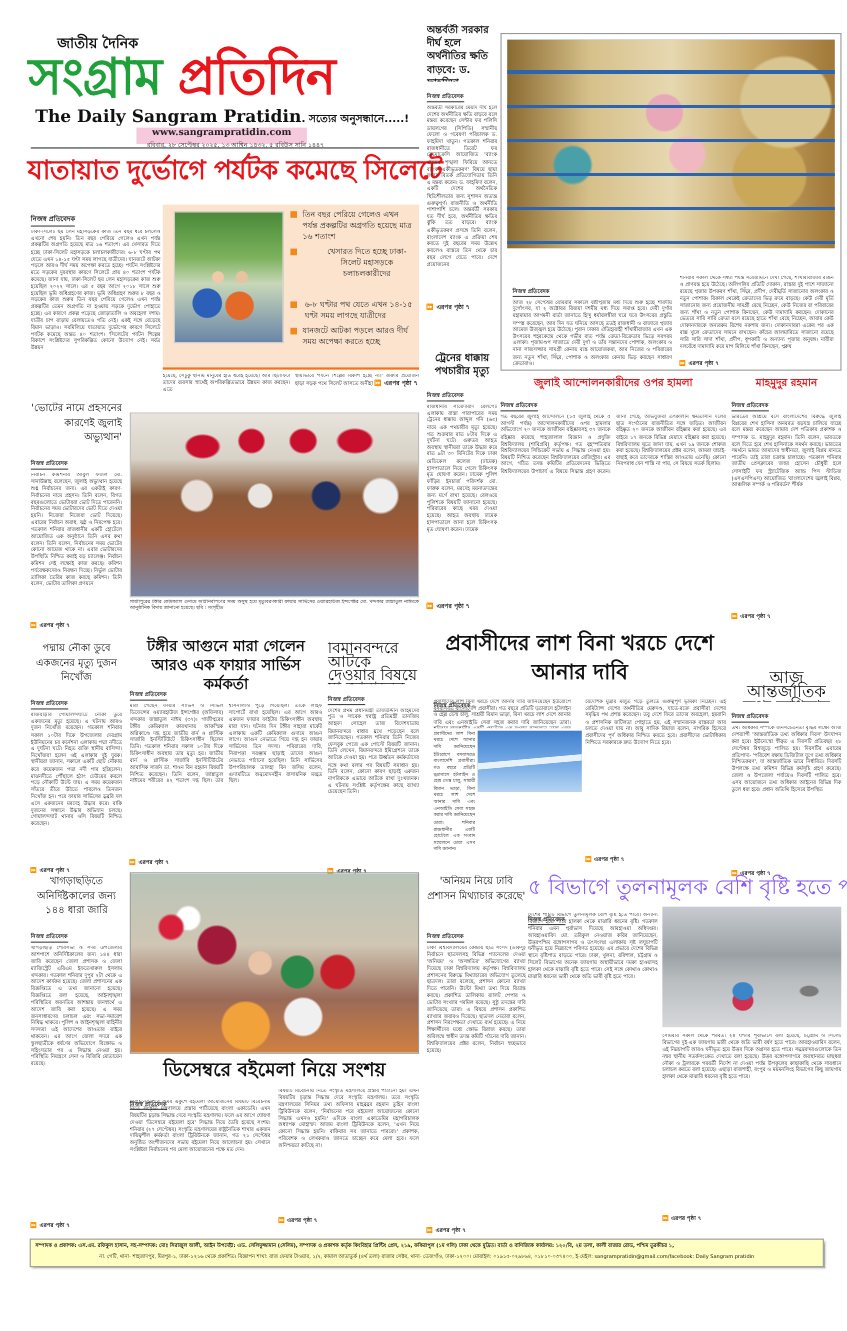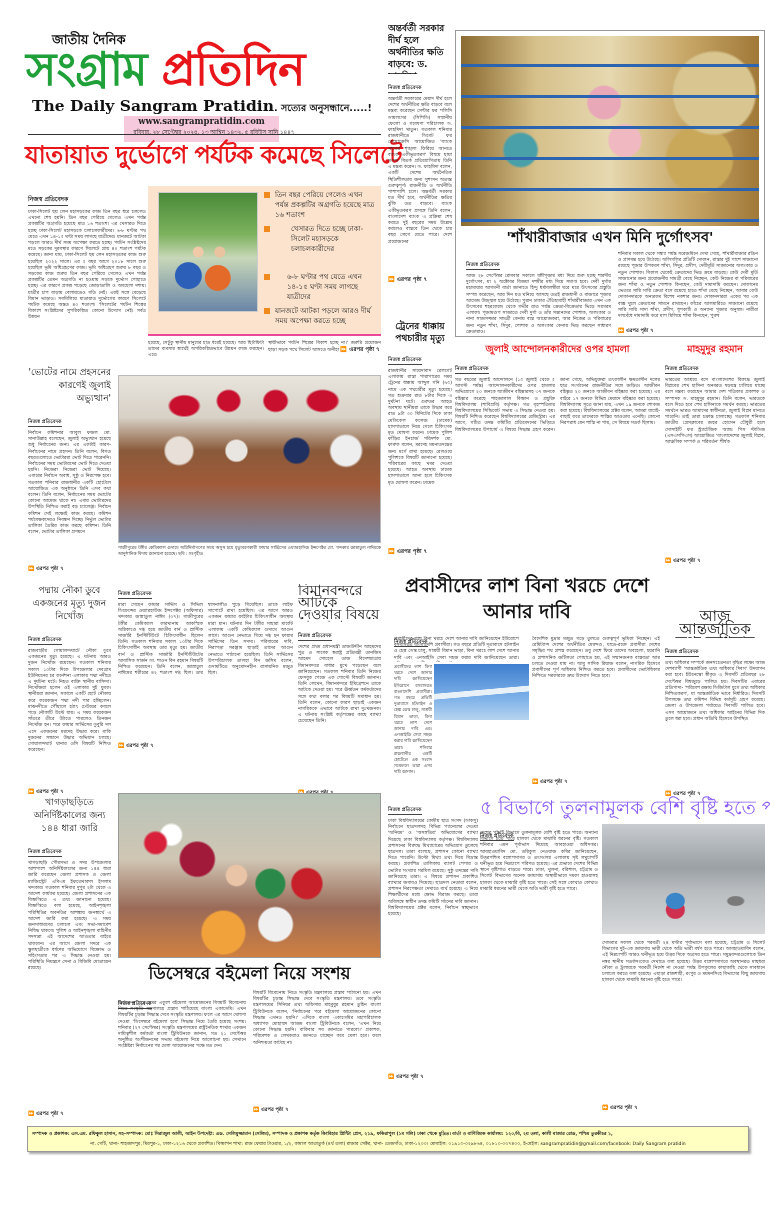--- a/index.html
+++ b/index.html
@@ -19,51 +19,51 @@
 
 <div class="abs" style="left:24px;top:22px;width:400px;height:115px;">
   <div style="position:absolute;left:4px;top:8px;font-size:13px;font-weight:bold;color:#111;margin-left:24px;">জাতীয় দৈনিক</div>
   <div style="position:absolute;left:2px;top:22px;white-space:nowrap;font-size:46px;font-weight:bold;line-height:50px;letter-spacing:-1px;">
     <span style="color:#1fa038;">সংগ্রাম</span>
     <span style="color:#e8161b;">প্রতিদিন</span>
   </div>
   <div style="position:absolute;left:8px;top:74px;white-space:nowrap;">
     <span style="font-family:'DejaVu Serif',serif;font-weight:bold;font-size:15.5px;color:#111;">The Daily Sangram Pratidin</span><span style="font-size:9.5px;font-weight:bold;color:#111;">. সত্যের অনুসন্ধানে.....!</span>
   </div>
-  <div style="position:absolute;left:100px;top:94px;width:155px;height:26px;background:#f7c9dc;text-align:center;font-family:'DejaVu Serif',serif;font-size:8.5px;font-weight:bold;line-height:11px;color:#222;">www.sangrampratidin.com</div>
+  <div style="position:absolute;left:100px;top:94px;width:155px;height:15px;background:#f7c9dc;text-align:center;font-family:'DejaVu Serif',serif;font-size:8.5px;font-weight:bold;line-height:11px;color:#222;">www.sangrampratidin.com</div>
   <div style="position:absolute;left:70px;top:106px;width:240px;text-align:center;font-size:5.6px;color:#222;white-space:nowrap;">রবিবার, ২৮ সেপ্টেম্বর ২০২৫, ১৩ আশ্বিন ১৪৩২, ৫ রবিউস সানি ১৪৪৭</div>
 </div>
 <div class="abs rule" style="left:28px;top:134px;width:353px;height:1px;"></div>
 
 <div class="abs headline" style="left:25px;top:140px;width:360px;font-size:24px;font-weight:bold;color:#e8161b;line-height:30px;white-space:nowrap;letter-spacing:-0.5px;">যাতায়াত দুর্ভোগে পর্যটক কমেছে সিলেটে</div>
 
 <div class="abs" style="left:28px;top:186px;width:118px;height:160px;">
   <div class="byline">নিজস্ব প্রতিবেদক</div>
   <div class="body-text" style="height:148px;">ঢাকা-সিলেট ছয় লেন মহাসড়কের কাজ তিন বছর ধরে চললেও এখনো শেষ হয়নি। তিন বছর পেরিয়ে গেলেও এখন পর্যন্ত প্রকল্পটির অগ্রগতি হয়েছে মাত্র ১৬ শতাংশ। এর খেসারত দিতে হচ্ছে ঢাকা-সিলেট মহাসড়কে চলাচলকারীদের। ৬-৮ ঘণ্টার পথ যেতে এখন ১৪-১৫ ঘণ্টা সময় লাগছে যাত্রীদের। যানজটে আটকা পড়লে আরও দীর্ঘ সময় অপেক্ষা করতে হচ্ছে। পর্যটন সংশ্লিষ্টদের মতে সড়কের দুরবস্থার কারণে সিলেটে প্রায় ৪০ শতাংশ পর্যটক কমেছে। জানা যায়, ঢাকা-সিলেট ছয় লেন মহাসড়কের কাজ শুরু হয়েছিল ২০২২ সালে। এর ৫ বছর আগে ২০১৮ সালে শুরু হয়েছিল ভূমি অধিগ্রহণের কাজ। ভূমি অধিগ্রহণ শুরুর ৮ বছর ও সড়কের কাজ শুরুর তিন বছর পেরিয়ে গেলেও এখন পর্যন্ত প্রকল্পটির তেমন অগ্রগতি না হওয়ায় সড়কে দুর্ভোগ পোহাতে হচ্ছে। এর কারণে প্রকল্প পড়েছে জোড়াতালি ও অবহেলা দশায়। যাত্রীর চাপ বাড়ায় বেলায়তেও গতি নেই। একই সঙ্গে বেড়েছে বিমান ভাড়াও। সবমিলিয়ে যাতায়াত দুর্ভোগের কারণে সিলেটে পর্যটক কমেছে অন্তত ৪০ শতাংশ। 'সিলেটের পর্যটন শিল্পের বিকাশে সংশ্লিষ্টদের সুপরিকল্পিত কোনো উদ্যোগ নেই। সর্বত্র উন্নয়ন</div>
 </div>
 
-<div class="abs" style="left:148px;top:186px;width:233px;height:150px;background:#fbe3cd;border-bottom:2px solid #ec4899;">
+<div class="abs" style="left:148px;top:186px;width:233px;height:150px;background:#fbe3cd;border-bottom:2px solid #f97316;">
   <div class="photo" style="position:absolute;left:10px;top:6px;width:100px;height:120px;border:1px solid #ccc;">
     <div class="ph-inner" style="background:
       radial-gradient(circle at 30% 70%, #2b5fb8 0 12%, transparent 13%),
       radial-gradient(circle at 60% 72%, #e46a2a 0 12%, transparent 13%),
       radial-gradient(circle at 40% 50%, #f0c9a8 0 6%, transparent 7%),
       radial-gradient(circle at 62% 50%, #e9c3a0 0 6%, transparent 7%),
       linear-gradient(180deg, #4a8a3a 0%, #7cb25c 35%, #c8d7b8 55%, #6a86a8 100%);"></div>
   </div>
   <div style="position:absolute;left:116px;top:4px;width:112px;">
     <div style="display:flex;gap:5px;margin-bottom:4px;">
       <span style="flex:0 0 6px;height:6px;margin-top:2px;background:#f08a1c;"></span>
       <span style="font-size:7px;line-height:10px;color:#222;">তিন বছর পেরিয়ে গেলেও এখন পর্যন্ত প্রকল্পটির অগ্রগতি হয়েছে মাত্র ১৬ শতাংশ</span>
     </div>
-    <div style="display:flex;gap:21px;margin-bottom:4px;">
+    <div style="display:flex;gap:21px;margin-bottom:4px;text-align:center;">
       <span style="flex:0 0 6px;height:6px;margin-top:2px;background:#f08a1c;"></span>
       <span style="font-size:7px;line-height:10px;color:#222;">খেসারত দিতে হচ্ছে ঢাকা-সিলেট মহাসড়কে চলাচলকারীদের</span>
     </div>
-    <div style="display:flex;gap:17px;margin-bottom:4px;margin-top:18px;">
+    <div style="display:flex;gap:7px;margin-bottom:4px;margin-top:18px;">
       <span style="flex:0 0 6px;height:6px;margin-top:2px;background:#f08a1c;"></span>
       <span style="font-size:7px;line-height:10px;color:#222;">৬-৮ ঘণ্টার পথ যেতে এখন ১৪-১৫ ঘণ্টা সময় লাগছে যাত্রীদের</span>
     </div>
     <div style="display:flex;gap:5px;">
       <span style="flex:0 0 6px;height:6px;margin-top:2px;background:#f08a1c;"></span>
       <span style="font-size:7px;line-height:10px;color:#222;">যানজটে আটকা পড়লে আরও দীর্ঘ সময় অপেক্ষা করতে হচ্ছে</span>
     </div>
   </div>
 </div>
 <div class="abs body-text" style="left:148px;top:340px;width:116px;height:20px;">হয়েছে, সেটুকু স্থানীয় মানুষের হাত ধরেই হয়েছে। আর ছিটাফিটা তাদের ব্যবসার স্বার্থেই অপরিকল্পিতভাবে উন্নয়ন কাজ করছেন। এতে</div>
@@ -90,21 +90,20 @@
   <div class="photo" style="position:absolute;left:5px;top:5px;width:298px;height:190px;border:none;">
     <div class="ph-inner" style="background:
       repeating-linear-gradient(180deg, transparent 0 28px, #2d64b0 28px 31px),
       radial-gradient(circle at 85% 30%, #d8c590 0 14%, transparent 15%),
       radial-gradient(circle at 80% 65%, #c9a85a 0 12%, transparent 13%),
       radial-gradient(circle at 48% 35%, #e8a8b8 0 8%, transparent 9%),
       radial-gradient(circle at 55% 55%, #f0b8c0 0 8%, transparent 9%),
       radial-gradient(circle at 20% 60%, #4aa0a8 0 6%, transparent 7%),
       linear-gradient(90deg, #8a6a30 0%, #d6c08a 25%, #e6d8b0 50%, #c8a868 75%, #a07838 100%);"></div>
   </div>
-  <div style="position:absolute;left:5px;top:196px;width:298px;text-align:center;font-size:14.5px;font-weight:bold;line-height:20px;color:#111;">'শাঁখারীবাজার এখন মিনি দুর্গোৎসব'</div>
   <div style="position:absolute;left:10px;top:220px;width:145px;">
     <div class="byline" style="font-size:5px;">নিজস্ব প্রতিবেদক</div>
     <div class="body-text" style="height:74px;">আজ ২৮ সেপ্টেম্বর রোববার সকালে ষষ্ঠীপূজার মধ্য দিয়ে শুরু হচ্ছে শারদীয় দুর্গোৎসব, যা ২ অক্টোবর বিজয়া দশমীর মধ্য দিয়ে সমাপ্ত হবে। দেবী দুর্গার মহামায়ার আগমনী বার্তা জানাতে হিন্দু ধর্মাবলম্বীরা ঘরে ঘরে উৎসবের প্রস্তুতি সম্পন্ন করেছেন, আর দিন যত ঘনিয়ে আসছে ততই রাজধানী ও বাজারে পূজার আমেজ উজ্জ্বল হয়ে উঠেছে। পুরান ঢাকার ঐতিহ্যবাহী শাঁখারীবাজার এখন এক উৎসবের শহরকেন্দ্রে থেকে গভীর রাত পর্যন্ত ক্রেতা-বিক্রেতার ভিড়ে সরগরম এলাকা। পূজামণ্ডপ সাজাতে দেবী দুর্গা ও তাঁর সন্তানদের পোশাক, অলংকার ও নানা সাজসজ্জার সামগ্রী কেনায় ব্যস্ত আয়োজকরা, আর নিজের ও পরিবারের জন্য নতুন শাঁখা, সিঁদুর, পোশাক ও অলংকার কেনায় ভিড় করছেন সাধারণ ক্রেতারাও।</div>
   </div>
   <div style="position:absolute;left:162px;top:220px;width:140px;">
     <div class="body-text" style="height:76px;">শনিবার সকাল থেকে সন্ধ্যা পর্যন্ত সরেজমিনে দেখা গেছে, শাঁখারীবাজার রঙিন ও প্রাণবন্ত হয়ে উঠেছে। অলিগলির প্রতিটি দোকান, রাস্তার দুই পাশে সাজানো রয়েছে পূজার উপকরণ শাঁখা, সিঁদুর, প্রদীপ, দেবীমূর্তি সাজানোর অলংকার ও নতুন পোশাক। বিকাল থেকেই ক্রেতাদের ভিড় ক্রমে বাড়ছে। কেউ দেবী মূর্তি সাজানোর জন্য প্রয়োজনীয় সামগ্রী বেছে নিচ্ছেন, কেউ নিজের বা পরিবারের জন্য শাঁখা ও নতুন পোশাক কিনছেন, কেউ দামাদামি করছেন। দোকানের ভেতরে সারি সারি ক্রেতা বসে রয়েছে হাতে শাঁখা বেছে নিচ্ছেন, আবার কেউ দোকানদারকে অন্যরকম বিশেষ নকশার জন্য। দোকানদাররা একের পর এক বাক্স খুলে ক্রেতাদের সামনে রাখছেন। কাঁচের আলমারিতে সাজানো রয়েছে সারি সারি সাদা শাঁখা, প্রদীপ, ধূপকাঠি ও অন্যান্য পূজার অনুষঙ্গ। নারীরা দলবেঁধে দামাদামি করে মাপ মিলিয়ে শাঁখা কিনছেন, পুরুষ</div>
     <div class="more" style="font-size:5px;">⏩ এরপর পৃষ্ঠা ৭</div>
   </div>
 </div>
 
@@ -145,20 +144,21 @@
 <div class="abs headline" style="left:394px;top:572px;width:266px;font-size:19px;line-height:26px;color:#111;font-weight:bold;">প্রবাসীদের লাশ বিনা খরচে দেশে আনার দাবি</div>
 
 <div class="abs" style="left:28px;top:584px;width:83px;height:200px;">
   <div style="text-align:center;font-size:9px;line-height:13px;color:#111;height:42px;overflow:hidden;">পদ্মায় নৌকা ডুবে একজনের মৃত্যু দুজন নিখোঁজ</div>
   <div class="byline" style="font-size:5px;">নিজস্ব প্রতিবেদক</div>
   <div class="body-text" style="height:140px;">রাজবাড়ীর গোয়ালন্দঘাটে নৌকা ডুবে একজনের মৃত্যু হয়েছে। এ ঘটনায় আরও দুজন নিখোঁজ রয়েছেন। গতকাল শনিবার সকাল ১০টার দিকে উপজেলার দেবগ্রাম ইউনিয়নের চর কর্নেশনা এলাকায় পদ্মা নদীতে এ দুর্ঘটনা ঘটে। নিহত ব্যক্তি স্থানীয় বাসিন্দা। নিখোঁজরা হলেন ওই এলাকার দুই যুবক। স্থানীয়রা জানান, সকালে একটি ছোট নৌকায় করে কয়েকজন পদ্মা নদী পার হচ্ছিলেন। মাঝনদীতে পৌঁছালে হঠাৎ ঢেউয়ের কবলে পড়ে নৌকাটি উল্টে যায়। এ সময় কয়েকজন সাঁতরে তীরে উঠতে পারলেও তিনজন নিখোঁজ হন। পরে ফায়ার সার্ভিসের ডুবুরি দল এসে একজনের মরদেহ উদ্ধার করে। বাকি দুজনের সন্ধানে উদ্ধার অভিযান চলছে। গোয়ালন্দঘাট থানার ওসি বিষয়টি নিশ্চিত করেছেন।</div>
   <div class="more" style="font-size:5px;">⏩ এরপর পৃষ্ঠা ৭</div>
 </div>
 
 <div class="abs" style="left:118px;top:580px;width:175px;height:205px;">
+  <div style="text-align:center;font-size:13.5px;line-height:17px;color:#111;font-weight:bold;height:38px;">টঙ্গীর আগুনে মারা গেলেন আরও এক ফায়ার সার্ভিস কর্মকর্তা</div>
   <div class="byline" style="margin-top:4px;font-size:5px;">নিজস্ব প্রতিবেদক</div>
   <div class="body-text" style="column-count:2;column-gap:5px;height:140px;">মারা গেছেন ফায়ার সার্ভিস ও সিভিল ডিফেন্সের ওয়্যারহাউজ ইন্সপেক্টর (অফিসার) খন্দকার জান্নাতুল নাঈম (৩৭)। গাজীপুরের টঙ্গীর কেমিক্যাল কারখানায় আকস্মিক অগ্নিকাণ্ডে দগ্ধ হয়ে জাতীয় বার্ন ও প্লাস্টিক সার্জারি ইনস্টিটিউটে চিকিৎসাধীন ছিলেন তিনি। গতকাল শনিবার সকাল ১০টার দিকে চিকিৎসাধীন অবস্থায় তার মৃত্যু হয়। জাতীয় বার্ন ও প্লাস্টিক সার্জারি ইনস্টিটিউটের আবাসিক সার্জন ডা. শাওন বিন রহমান বিষয়টি নিশ্চিত করেছেন। তিনি বলেন, জান্নাতুল নাঈমের শরীরের ৪২ শতাংশ দগ্ধ ছিল। তার শ্বাসনালীও পুড়ে গিয়েছিল। তাকে লাইফ সাপোর্টে রাখা হয়েছিল। এর আগে আরও একজন ফায়ার ফাইটার চিকিৎসাধীন অবস্থায় মারা যান। ঘটনার দিন টঙ্গীর সাহারা মার্কেট এলাকায় একটি কেমিক্যাল গুদামে আগুন লাগে। আগুন নেভাতে গিয়ে দগ্ধ হন ফায়ার সার্ভিসের তিন সদস্য। পরিবারের দাবি, নিরাপত্তা সরঞ্জাম ছাড়াই তাদের আগুন নেভাতে পাঠানো হয়েছিল। তিনি সার্ভিসের উপপরিচালক তালহা বিন জসিম বলেন, গুদামটিতে অনুমোদনহীন রাসায়নিক মজুত ছিল।</div>
   <div class="more" style="font-size:5px;">⏩ এরপর পৃষ্ঠা ৭</div>
 </div>
 
 <div class="abs" style="left:298px;top:584px;width:83px;height:200px;">
   <div style="text-align:left;font-size:14px;line-height:12px;color:#111;height:38px;overflow:hidden;">বিমানবন্দরে আটকে দেওয়ার বিষয়ে যা জানালেন সোহেল তাজ</div>
   <div class="byline" style="font-size:5px;">নিজস্ব প্রতিবেদক</div>
   <div class="body-text" style="height:145px;">দেশের প্রথম প্রধানমন্ত্রী তাজউদ্দীন আহমদের পুত্র ও সাবেক স্বরাষ্ট্র প্রতিমন্ত্রী তানজিম আহমদ সোহেল তাজ বিদেশযাত্রায় বিমানবন্দরে বাধার মুখে পড়েছেন বলে জানিয়েছেন। গতকাল শনিবার তিনি নিজের ফেসবুক পেজে এক পোস্টে বিষয়টি জানান। তিনি লেখেন, বিমানবন্দরে ইমিগ্রেশনে তাকে আটকে দেওয়া হয়। পরে ঊর্ধ্বতন কর্মকর্তাদের সঙ্গে কথা বলার পর বিষয়টি সমাধান হয়। তিনি বলেন, কোনো কারণ ছাড়াই একজন নাগরিককে এভাবে আটকে রাখা দুঃখজনক। এ ঘটনায় সংশ্লিষ্ট কর্তৃপক্ষের কাছে ব্যাখ্যা চেয়েছেন তিনি।</div>
   <div class="more" style="font-size:5px;">⏩ এরপর পৃষ্ঠা ৭</div>
@@ -205,20 +205,21 @@
 </div>
 <div class="abs headline" style="left:118px;top:960px;width:263px;font-size:17px;line-height:26px;color:#111;font-weight:bold;">ডিসেম্বরে বইমেলা নিয়ে সংশয়</div>
 <div class="abs" style="left:118px;top:990px;width:263px;height:130px;">
   <div class="byline" style="font-size:5px;">নিজস্ব প্রতিবেদক</div>
   <div class="body-text" style="position:absolute;left:0;top:10px;width:128px;height:115px;">নির্বাচনের পরে অমর একুশে বইমেলা আয়োজনের বিষয়টি বিবেচনায় নিতে সংস্কৃতি মন্ত্রণালয়ে প্রস্তাব পাঠিয়েছে বাংলা একাডেমি। এখন বিষয়টির চূড়ান্ত সিদ্ধান্ত দেবে সংস্কৃতি মন্ত্রণালয়। ফলে এর আগে ঘোষণা দেওয়া 'ডিসেম্বরে বইমেলা হবে' সিদ্ধান্ত নিয়ে তৈরি হয়েছে সংশয়। শনিবার (২৭ সেপ্টেম্বর) সংস্কৃতি মন্ত্রণালয়ের রাষ্ট্রনৈতিক শাখার একজন দায়িত্বশীল কর্মকর্তা বাংলা ট্রিবিউনকে জানান, গত ২১ সেপ্টেম্বর অনুষ্ঠিত অংশীজনদের সভায় বইমেলা নিয়ে আলোচনা হয়। সেখানে সংশ্লিষ্টরা নির্বাচনের পর মেলা আয়োজনের পক্ষে মত দেন।</div>
   <div class="body-text" style="position:absolute;left:135px;top:0;width:128px;height:115px;">বিষয়টি বিবেচনায় নিতে সংস্কৃতি মন্ত্রণালয়ে প্রস্তাব পাঠানো হয়। এখন বিষয়টির চূড়ান্ত সিদ্ধান্ত দেবে সংস্কৃতি মন্ত্রণালয়। তবে সংস্কৃতি মন্ত্রণালয়ের সিনিয়র তথ্য অফিসার মাহবুবুর রহমান তুহিন বাংলা ট্রিবিউনকে বলেন, 'নির্বাচনের পরে বইমেলা আয়োজনের কোনো সিদ্ধান্ত এখনও হয়নি।' এদিকে বাংলা একাডেমির মহাপরিচালক অধ্যাপক মোহাম্মদ আজম বাংলা ট্রিবিউনকে বলেন, 'এখন নিয়ে কোনো সিদ্ধান্ত হয়নি। বাকিবার সব জানাতে পারবো।' প্রকাশক, পরিবেশক ও লেখকরাও জানতে চাচ্ছেন কবে মেলা হবে। ফলে অনিশ্চয়তা কাটছে না।</div>
   <div class="more" style="position:absolute;left:135px;top:116px;font-size:5px;">⏩ এরপর পৃষ্ঠা ৭</div>
 </div>
 
 <div class="abs" style="left:388px;top:796px;width:90px;height:320px;">
+  <div style="text-align:center;font-size:9px;line-height:13px;color:#111;height:42px;overflow:hidden;">'অনিয়ম নিয়ে ঢাবি প্রশাসন মিথ্যাচার করেছে'</div>
   <div class="byline" style="font-size:5px;">নিজস্ব প্রতিবেদক</div>
   <div class="body-text" style="height:255px;">ঢাকা বিশ্ববিদ্যালয়ের কেন্দ্রীয় ছাত্র সংসদ (ডাকসু) নির্বাচনে ছাত্রদলসহ বিভিন্ন প্যানেলের দেওয়া 'অনিয়ম' ও 'অসঙ্গতির' অভিযোগের ব্যাখ্যা দিয়েছে ঢাকা বিশ্ববিদ্যালয় কর্তৃপক্ষ। বিশ্ববিদ্যালয় প্রশাসনের বিরুদ্ধে মিথ্যাচারের অভিযোগ তুলেছে ছাত্রদল। তারা বলেছে, প্রশাসন কোনো ব্যাখ্যা দিতে পারেনি। উল্টো মিথ্যা তথ্য দিয়ে বিভ্রান্ত করছে। প্রকাশিত তালিকায় ব্যালট পেপার ও ভোটার সংখ্যার গরমিল রয়েছে। সুষ্ঠু তদন্তের দাবি জানিয়েছে তারা। এ বিষয়ে প্রশাসন প্রকাশিত ব্যাখ্যার জবাবও দিয়েছে। ছাত্রদল নেতারা বলেন, প্রশাসন নিরপেক্ষতা দেখাতে ব্যর্থ হয়েছে। এ নিয়ে শিক্ষার্থীদের মধ্যে ক্ষোভ বিরাজ করছে। তারা অবিলম্বে স্বাধীন তদন্ত কমিটি গঠনের দাবি জানান। বিশ্ববিদ্যালয়ের প্রক্টর বলেন, নির্বাচন স্বচ্ছভাবে হয়েছে।</div>
   <div class="more" style="font-size:5px;">⏩ এরপর পৃষ্ঠা ৭</div>
 </div>
 
 <div class="abs headline" style="left:480px;top:796px;width:285px;font-size:19px;line-height:22px;color:#8b5cf6;font-weight:normal;white-space:nowrap;">৫ বিভাগে তুলনামূলক বেশি বৃষ্টি হতে পারে</div>
 <div class="abs" style="left:480px;top:822px;width:285px;height:295px;">
   <div class="byline" style="font-size:5px;">নিজস্ব প্রতিবেদক</div>
   <div class="body-text" style="position:absolute;left:0;top:8px;width:118px;height:280px;">দেশের পাঁচটি বিভাগে তুলনামূলক বেশি বৃষ্টি হতে পারে। অন্যান্য বিভাগে হতে পারে হালকা থেকে মাঝারি ধরনের বৃষ্টি। গতকাল শনিবার এমন পূর্বাভাস দিয়েছে আবহাওয়া অধিদপ্তর। আবহাওয়াবিদ মো. তরিকুল নেওয়াজ কবির জানিয়েছেন, উত্তরপশ্চিম বঙ্গোপসাগর ও তৎসংলগ্ন এলাকায় সৃষ্ট লঘুচাপটি ঘনীভূত হয়ে নিম্নচাপে পরিণত হয়েছে। এর প্রভাবে দেশের বিভিন্ন স্থানে বৃষ্টিপাত বাড়তে পারে। ঢাকা, খুলনা, বরিশাল, চট্টগ্রাম ও সিলেট বিভাগের অনেক জায়গায় অস্থায়ীভাবে দমকা হাওয়াসহ হালকা থেকে মাঝারি বৃষ্টি হতে পারে। সেই সঙ্গে কোথাও কোথাও মাঝারি ধরনের ভারী থেকে অতি ভারী বৃষ্টি হতে পারে।</div>
   <div class="photo" style="position:absolute;left:122px;top:2px;width:163px;height:110px;border:none;">

